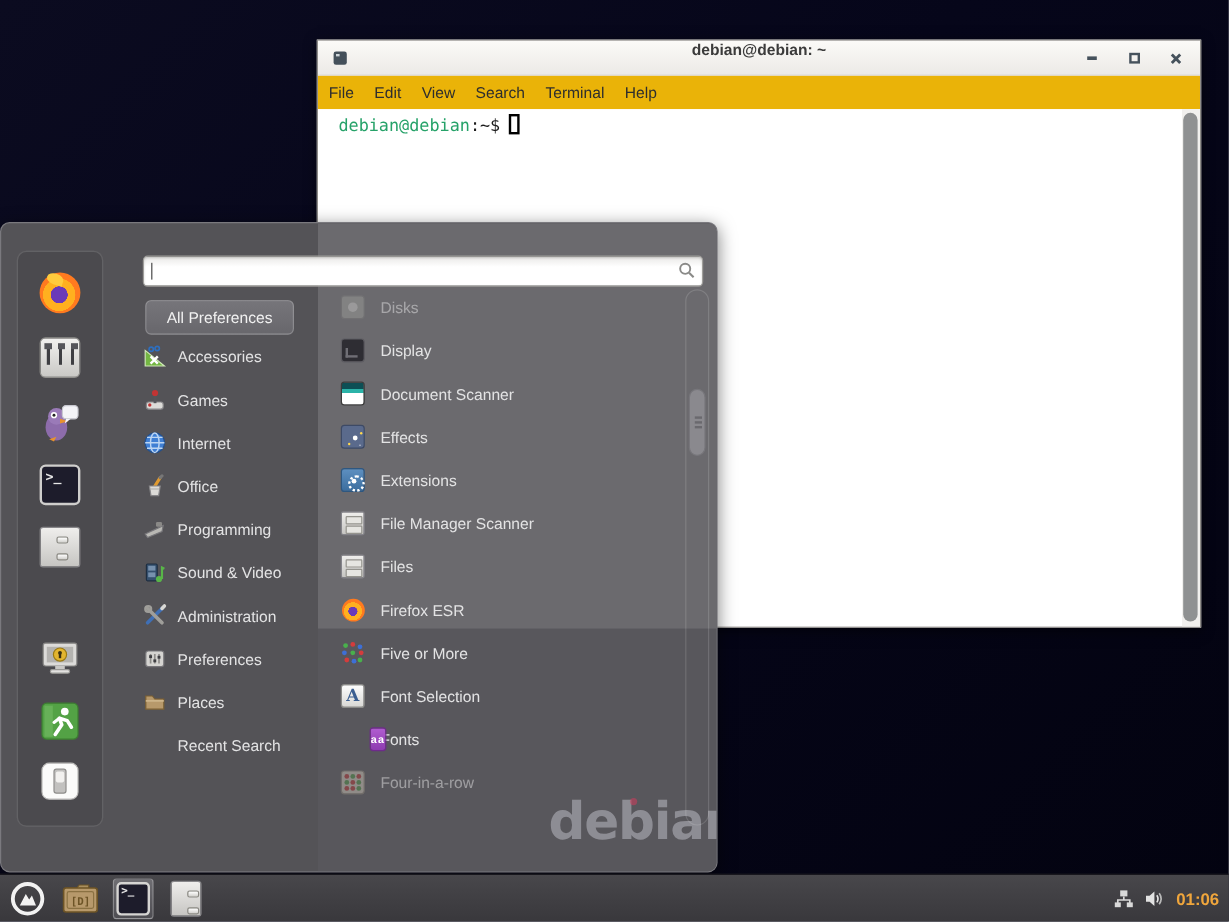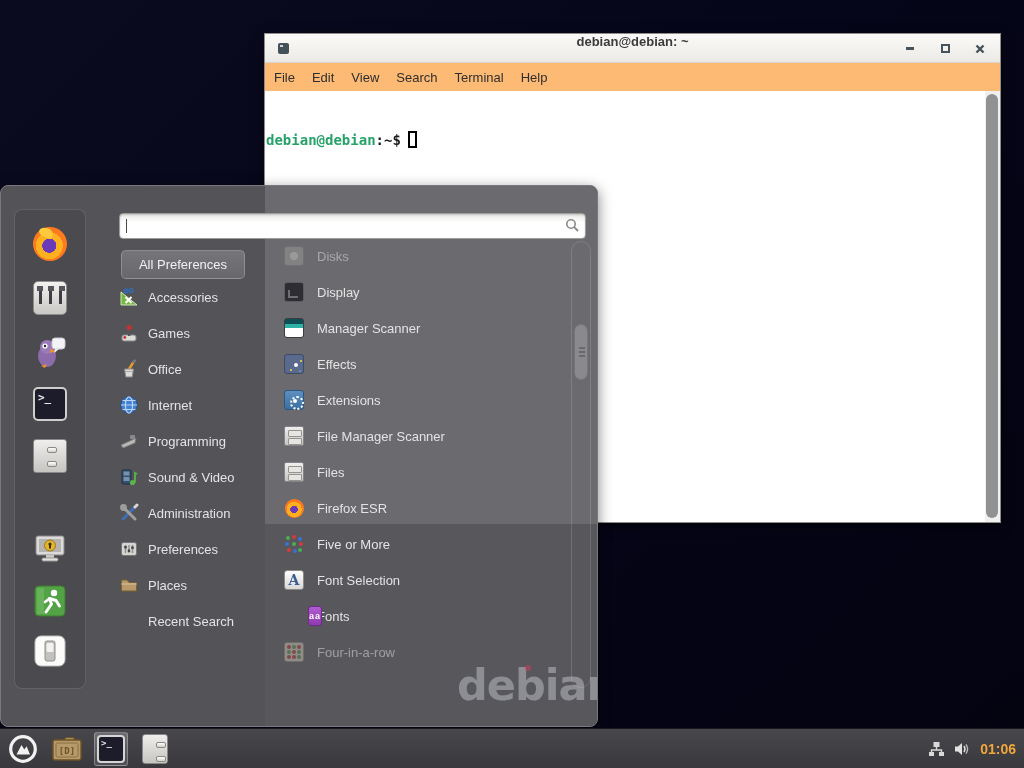--- a/index.html
+++ b/index.html
@@ -14,26 +14,26 @@
           background:linear-gradient(#fbfaf8,#eceae6); border-bottom:1px solid #d8d5d0;
           display:flex; align-items:flex-start; }
   .title-icon { position:absolute; left:13px; top:9px; width:11px; height:11px;
           background:#44505a; border-radius:2px; }
   .title-icon::after { content:""; position:absolute; left:2px; top:2px; width:3px; height:2px; background:#cfd6da; }
   .win-title { width:100%; text-align:center; font-size:13px; font-weight:bold; color:#3b3b3b; }
   .win-btns { position:absolute; right:14px; top:0; height:29px; display:flex; align-items:center; gap:23px; }
   .wb { display:flex; align-items:center; justify-content:center; width:12px; height:12px; cursor:default; }
   .wb-min i { display:block; width:8px; height:3px; background:#46525c; }
   .wb-max i { display:block; width:9px; height:9px; border:2px solid #46525c; }
-  .menubar { height:28px; background:#fdba74; display:flex; align-items:center; gap:17px;
+  .menubar { height:28px; background:#eab308; display:flex; align-items:center; gap:17px;
           padding-left:9px; font-size:13px; color:#2e2e2e; }
   .menubar span { cursor:default; }
   .term-content { position:relative; height:431px; background:#fff; }
-  .prompt { position:absolute; left:1px; top:4px; font-family:"DejaVu Sans Mono","Liberation Mono",monospace;
-          font-size:14px; font-weight:bold; white-space:pre;margin-top:36px; }
+  .prompt { position:absolute; left:17px; top:4px; font-family:"DejaVu Sans Mono","Liberation Mono",monospace;
+          font-size:14px; font-weight:normal; white-space:pre; }
   .p-user { color:#26a269; }
   .p-path { color:#1b1b1b; }
   .cursor-box { display:inline-block; width:9px; height:17px; border:2px solid #000;
           vertical-align:-3px; margin-left:7px; }
   .term-scroll { position:absolute; right:0; top:0; bottom:0; width:15px; background:#f1f0ee; }
   .term-thumb { position:absolute; left:1px; top:3px; width:12px; height:calc(100% - 7px);
           background:#8f9192; border-radius:6px; }
 
   
   .menu { position:absolute; left:0; top:185px; width:598px; height:542px;
@@ -284,38 +284,38 @@
           <circle cx="5.8" cy="14.5" r="1.4" fill="#c23434"></circle>
         </svg>
       </span>
       <span class="clabel">Games</span>
     </div>
 
 
     <div class="cat-row row">
       <span class="cicon">
         <svg width="20" height="20" viewBox="0 0 20 20">
+          <circle cx="10" cy="10" r="8.2" fill="#3f7fd4" stroke="#24508c"></circle>
+          <ellipse cx="10" cy="10" rx="3.6" ry="8.2" fill="none" stroke="#bcd5f2" stroke-width="1.2"></ellipse>
+          <path d="M2 10 H18 M3.5 5.5 H16.5 M3.5 14.5 H16.5" stroke="#bcd5f2" stroke-width="1.2" fill="none"></path>
+        </svg>
+      </span>
+      <span class="clabel">Internet</span>
+    </div>
+
+    <div class="cat-row row">
+      <span class="cicon">
+        <svg width="20" height="20" viewBox="0 0 20 20">
           <path d="M14.5 3 L9.5 11" stroke="#e09a2f" stroke-width="2.6" stroke-linecap="round"></path>
           <path d="M14.5 3 L16 1.6" stroke="#777" stroke-width="2.6" stroke-linecap="round"></path>
           <polygon points="5.5,10 14.5,10 13.2,18 6.8,18" fill="#dcdbd8" stroke="#88878a"></polygon>
           <path d="M6 12.5 H14" stroke="#aaa9a5" stroke-width="1"></path>
         </svg>
       </span>
       <span class="clabel">Office</span>
-    </div>
-
-    <div class="cat-row row">
-      <span class="cicon">
-        <svg width="20" height="20" viewBox="0 0 20 20">
-          <circle cx="10" cy="10" r="8.2" fill="#3f7fd4" stroke="#24508c"></circle>
-          <ellipse cx="10" cy="10" rx="3.6" ry="8.2" fill="none" stroke="#bcd5f2" stroke-width="1.2"></ellipse>
-          <path d="M2 10 H18 M3.5 5.5 H16.5 M3.5 14.5 H16.5" stroke="#bcd5f2" stroke-width="1.2" fill="none"></path>
-        </svg>
-      </span>
-      <span class="clabel">Internet</span>
     </div>
 
     <div class="cat-row row">
       <span class="cicon">
         <svg width="20" height="20" viewBox="0 0 20 20">
           <polygon points="2,14 17,7 16,12 4,17" fill="#b9b8b4" stroke="#77767a"></polygon>
           <rect x="11" y="4" width="5" height="4" rx="1" fill="#8a8987"></rect>
         </svg>
       </span>
       <span class="clabel">Programming</span>
@@ -385,21 +385,21 @@
     <div class="app-row row">
       <span class="aicon">
           <span class="ai-box ai-display"></span>
         </span>
       <span class="alabel">Display</span>
     </div>
     <div class="app-row row">
       <span class="aicon">
           <span class="ai-box ai-scan"></span>
         </span>
-      <span class="alabel">Manager Scanner</span>
+      <span class="alabel">Document Scanner</span>
     </div>
     <div class="app-row row">
       <span class="aicon">
           <span class="ai-box ai-effects"></span>
         </span>
       <span class="alabel">Effects</span>
     </div>
     <div class="app-row row">
       <span class="aicon">
           <span class="ai-box ai-ext"></span>

